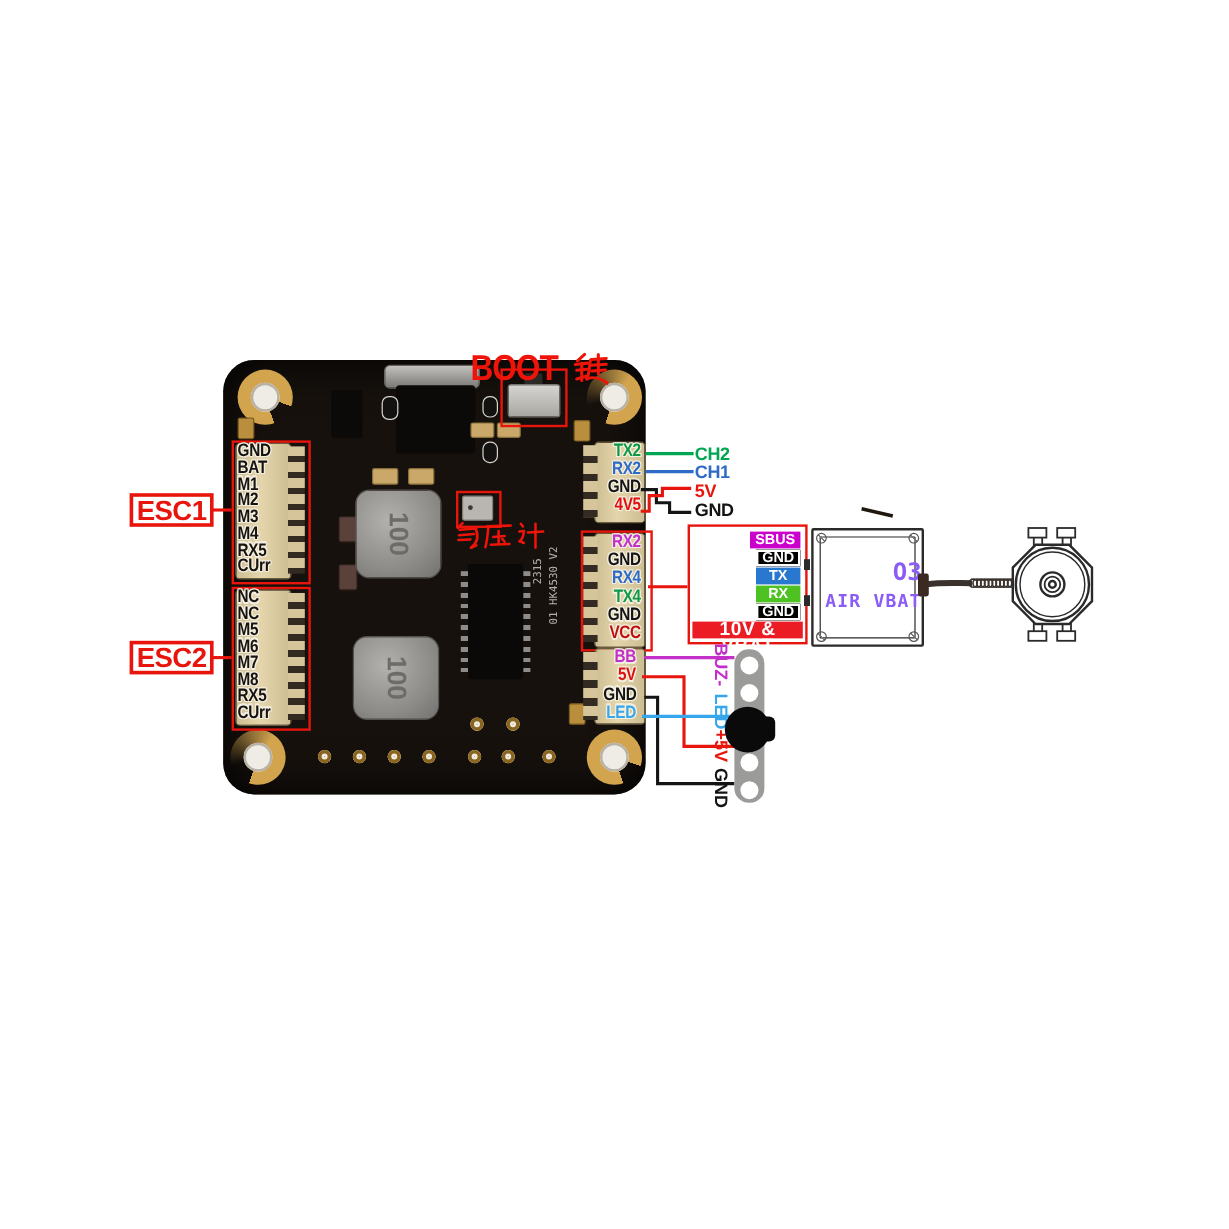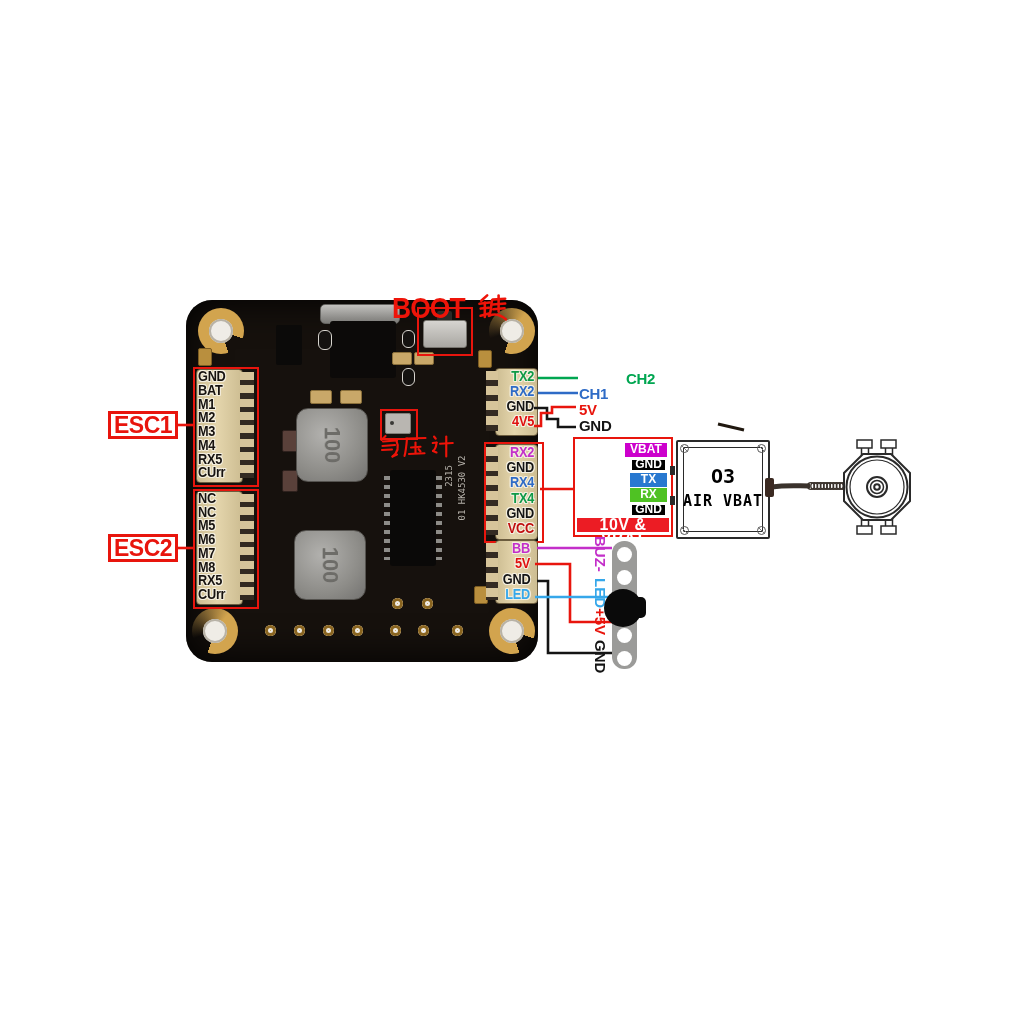--- a/index.html
+++ b/index.html
@@ -68,21 +68,21 @@
   .pill{position:absolute;right:4px;height:13.5px;color:#fff;font-size:12px;font-weight:bold;
         text-align:center;line-height:13.5px;width:37px;}
   .pill.gnd{background:#000;box-shadow:inset 0 0 0 2px #fff,inset 0 0 0 3px #000;}
   .vbat{position:absolute;left:2px;right:2px;top:79px;height:14px;background:#ec1c24;color:#fff;
         font-size:16px;font-weight:bold;text-align:center;line-height:14px;letter-spacing:.5px;}
   
   .o3{left:676px;top:440px;width:90px;height:95px;background:#fff;border:2px solid #2a2a2a;border-radius:2px;}
   .o3 .inner{position:absolute;left:5px;top:5px;right:5px;bottom:5px;border:1.5px solid #2a2a2a;border-radius:1px;}
   .screw{position:absolute;width:7px;height:7px;border:1px solid #555;border-radius:50%;
          background:linear-gradient(45deg,transparent 44%,#777 44% 56%,transparent 56%);}
-  .o3t{font-family:"DejaVu Sans Mono",monospace;font-weight:bold;color:#000000;text-align:center;}
+  .o3t{font-family:"DejaVu Sans Mono",monospace;font-weight:bold;color:#8b5cf6;text-align:right;}
   .nub{left:765px;top:478px;width:9px;height:19px;background:#3b2a22;border-radius:2px;}
   
   .strip{left:612px;top:541px;width:25px;height:128px;background:#9b9b99;border-radius:12px;}
   .hole{position:absolute;width:15px;height:15px;border-radius:50%;background:#fff;left:5px;}
   .buzz{left:604px;top:589px;width:38px;height:38px;border-radius:50%;background:#0a0a0a;}
   .buzznub{left:630px;top:597px;width:16px;height:21px;background:#0a0a0a;border-radius:5px;}
   .vlab{writing-mode:vertical-rl;font-size:15px;font-weight:bold;letter-spacing:0;line-height:17px;white-space:nowrap;}
 </style>
 </head>
 <body>
@@ -284,28 +284,28 @@
       <rect x="881" y="526" width="15" height="8" stroke-width="1.5"></rect>
       <polygon points="910,473 891,454 863,454 844,473 844,501 863,520 891,520 910,501" stroke-width="2"></polygon>
       <circle cx="877" cy="487" r="30.5" stroke-width="2"></circle>
       <circle cx="877" cy="487" r="27" stroke-width="1.2" fill="none"></circle>
       <circle cx="877" cy="487" r="10" stroke-width="2" fill="none"></circle>
       <circle cx="877" cy="487" r="6.5" stroke-width="1.5" fill="none"></circle>
       <circle cx="877" cy="487" r="2.8" stroke-width="2" fill="none"></circle>
     </g>
   </svg>
 
-  <div class="abs freelab" style="left:579px;top:370px;color:#00a651;margin-left:47px;">CH2</div>
+  <div class="abs freelab" style="left:579px;top:370px;color:#00a651;">CH2</div>
   <div class="abs freelab" style="left:579px;top:385px;color:#2e6bc6;">CH1</div>
   <div class="abs freelab" style="left:579px;top:401px;color:#e8150d;">5V</div>
   <div class="abs freelab" style="left:579px;top:417px;color:#141414;">GND</div>
 
 
   <div class="abs sbusbox">
-    <div class="pill" style="top:4px;width:42px;background:#cc00cc;">VBAT</div>
+    <div class="pill" style="top:4px;width:42px;background:#cc00cc;">SBUS</div>
     <div class="pill gnd" style="top:19px;">GND</div>
     <div class="pill" style="top:34px;background:#2878d0;">TX</div>
     <div class="pill" style="top:49px;background:#4fc223;">RX</div>
     <div class="pill gnd" style="top:64px;">GND</div>
     <div class="vbat">10V &amp; VBAT</div>
   </div>
 
   <div class="abs" style="left:670px;top:466px;width:5px;height:9px;background:#2a2a2a;"></div>
   <div class="abs" style="left:670px;top:496px;width:5px;height:9px;background:#2a2a2a;"></div>
   <div class="abs o3">

